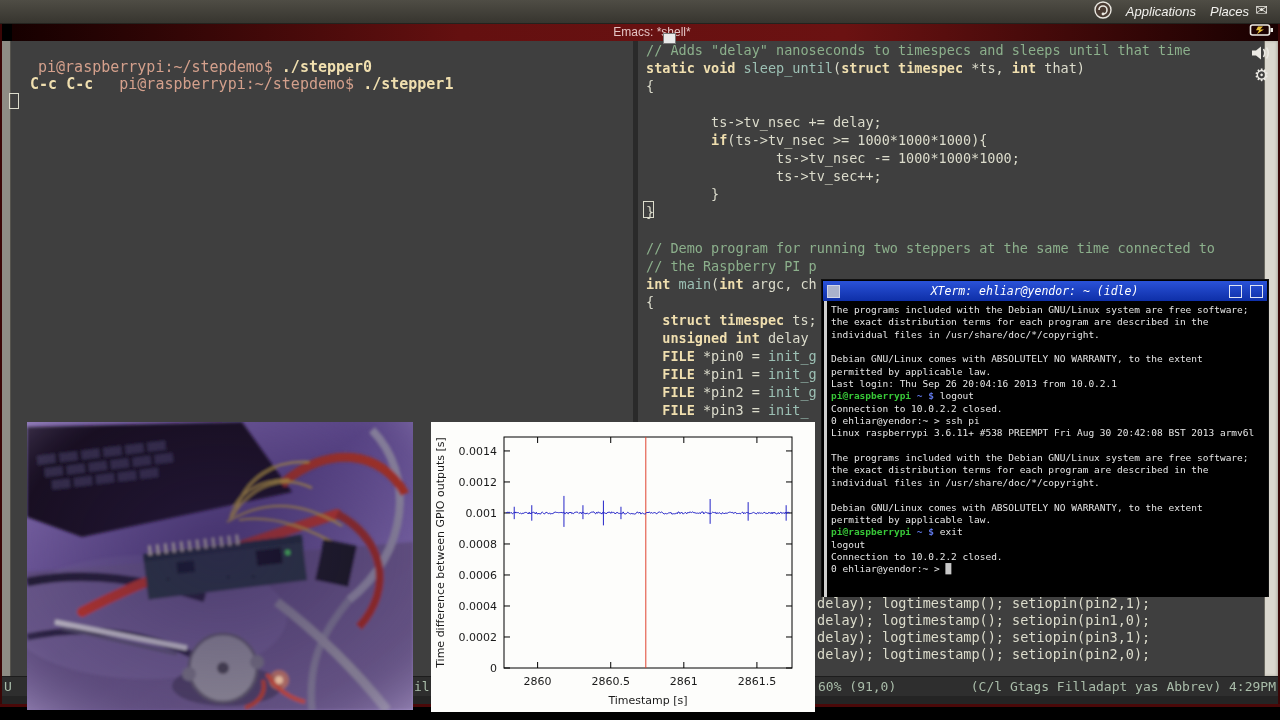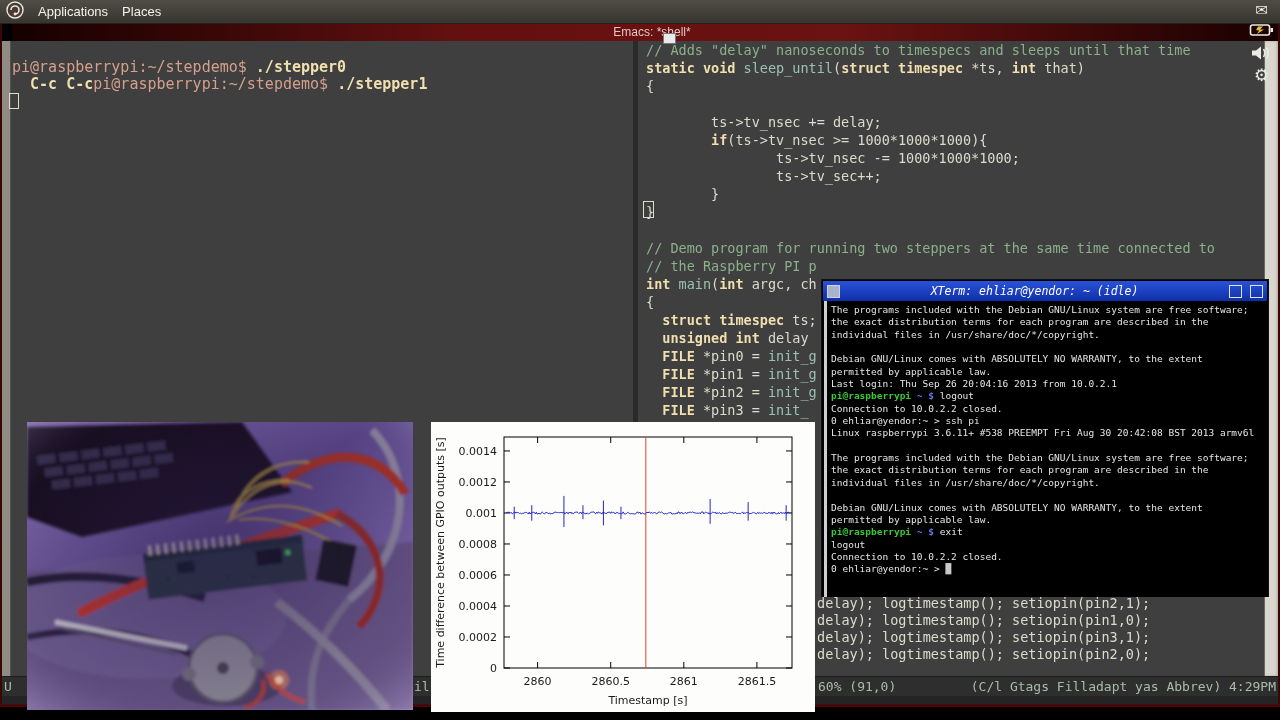--- a/index.html
+++ b/index.html
@@ -3,22 +3,22 @@
 <meta charset="utf-8">
 <style>
   html,body{margin:0;padding:0;background:#000;}
   .screen{position:relative;width:1280px;height:720px;overflow:hidden;background:#000;
           font-family:"Liberation Sans",sans-serif;}
   .abs{position:absolute;}
 
   
   .top-panel{left:0;top:0;width:1280px;height:23px;
     background:linear-gradient(#4f4d45,#37352f);
-    border-bottom:1px solid #23221e;display:flex;align-items:center;justify-content:space-between;
-    color:#f2f1ee;font-size:13px;z-index:30;}
+    border-bottom:1px solid #23221e;display:flex;align-items:center;justify-content:flex-end;
+    color:#f2f1ee;font-size:13px;z-index:30;font-style:italic;}
   .panel-left{display:flex;align-items:center;gap:14px;padding-left:6px;}
   .panel-right{display:flex;align-items:center;gap:4px;padding-right:6px;flex-direction:column;}
   .menu-item{cursor:default;}
   .kbd-box{background:#d9d8d2;color:#26251f;font-weight:bold;font-size:11px;border-radius:3px;
     padding:1px 4px;line-height:13px;}
   .rec-box{width:15px;height:15px;background:#e05848;border-radius:2px;}
   .glyph{color:#eceae4;font-size:15px;line-height:15px;font-family:"DejaVu Sans",sans-serif;}
 
   
   .emacs-title{left:12px;top:23px;width:1280px;height:18px;
@@ -40,21 +40,21 @@
   .code-lines .tline{height:18px;line-height:18px;}
   .shell-lines .tline{height:17px;line-height:17px;}
   .bottom-lines .tline{height:17px;line-height:17px;}
   .xterm-lines .tline{height:12.35px;line-height:12.35px;}
 
   .seg-def{color:#dcdccc;}
   .seg-cmt{color:#8cb08c;}
   .seg-kw{color:#f0dfaf;font-weight:bold;}
   .seg-fn{color:#9cc0b4;}
   .seg-warn{color:#e893a3;font-weight:bold;}
-  .seg-prompt{color:#d4a08c;}
+  .seg-prompt{color:#d4a08c;padding-left:26px;}
   .seg-cmd{color:#f0dfaf;font-weight:bold;}
   .seg-xdef{color:#e6e6e6;margin-top:30px;}
   .seg-xgreen{color:#38c838;font-weight:bold;}
   .seg-xblue{color:#6078e8;font-weight:bold;}
   .seg-xcursor{color:#c8c8c8;}
 
   .hollow-cursor{border:1.5px solid #dcdccc;background:transparent;}
 
   
   .modeline{left:0;top:676px;width:1280px;height:20px;background:#2e2e2e;

